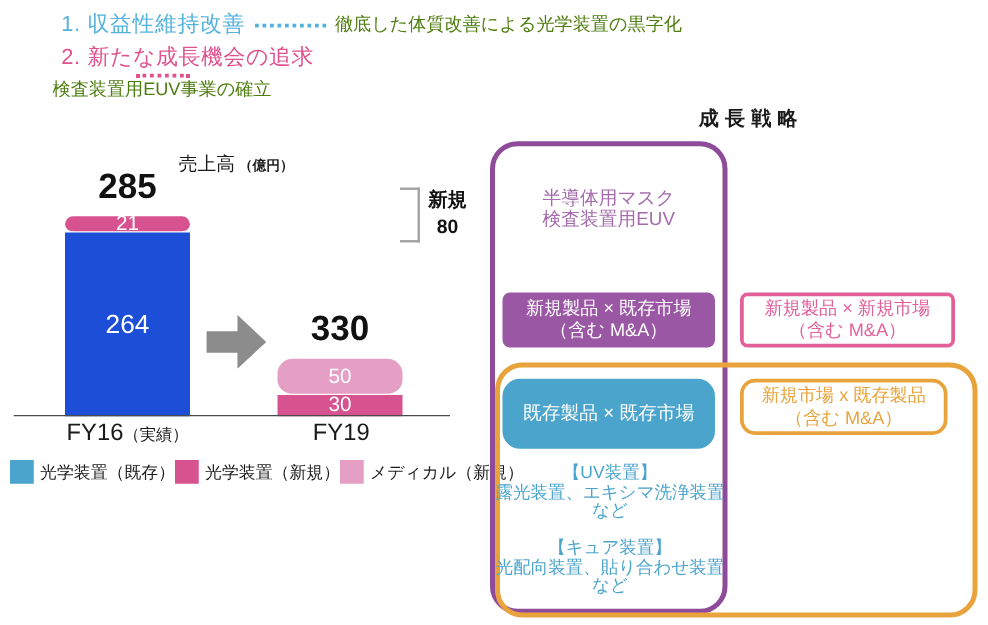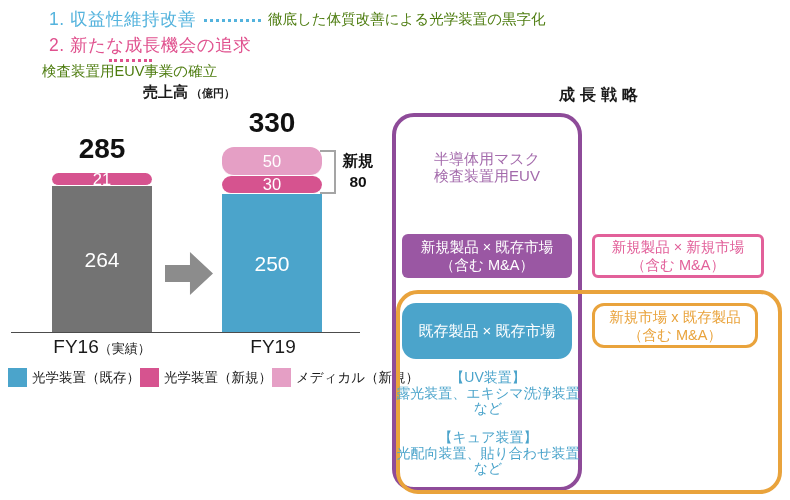--- a/index.html
+++ b/index.html
@@ -11,21 +11,21 @@
   }
   
   .hdr-row{position:absolute;left:8px;display:flex;align-items:center;}
   #hdr1{top:7px;} #hdr2{top:33px;flex-direction:column;}
   .hdr-label{font-weight:normal;font-size:17.5px;color:var(--c);white-space:nowrap;letter-spacing:0.5px;margin-left:41px;}
   .hdr-dots{height:0;border-top:3px dotted var(--c);margin:2px 7px 0 8px;}
   #hdr1 .hdr-dots{width:57px;} #hdr2 .hdr-dots{width:43px;}
   .hdr-desc{font-size:14.5px;color:#4d7c0f;white-space:nowrap;}
   
   .chart-title{position:absolute;left:143px;top:83px;display:flex;align-items:baseline;}
-  .ct-main{font-size:15px;font-weight:bold;}
+  .ct-main{font-size:15px;font-weight:normal;margin-top:39px;}
   .ct-unit{font-size:11px;font-weight:bold;margin-left:3px;}
   .axis{position:absolute;left:11px;top:332px;width:349px;height:0;border-top:1.5px solid #4c4c4c;}
   .bar{position:absolute;bottom:167px;width:100px;display:flex;flex-direction:column;justify-content:flex-end;}
   #bar0{left:52px;} #bar1{left:222px;}
   .bar-total{font-size:28px;font-weight:bold;text-align:center;margin-bottom:8px;color:#111;}
   .seg{flex-shrink:0;display:flex;align-items:center;justify-content:center;color:#fff;}
   .bar .seg:not(:last-child){border-bottom:1.5px solid #fff;border-radius:12px;}
   .cat-label{position:absolute;top:336px;text-align:center;font-size:19px;white-space:nowrap;}
   #cat0{left:32px;width:140px;} #cat1{left:203px;width:140px;}
   .cat-sub{font-size:13px;}
@@ -76,27 +76,26 @@
   </div>
 
   <div class="chart-title">
     <span class="ct-main">売上高</span>
     <span class="ct-unit">（億円）</span>
   </div>
 
   <div class="bar" id="bar0">
       <div class="bar-total">285</div>
       <div class="seg" style="height: 12px; background: rgb(214, 83, 143); font-size: 16.5px;">21</div>
-      <div class="seg" style="height: 147px; background: #737373; font-size: 21px;">264</div>
+      <div class="seg" style="height: 147px; background: #1d4ed8; font-size: 21px;">264</div>
     </div>
   <div class="bar" id="bar1">
       <div class="bar-total">330</div>
       <div class="seg" style="height: 28px; background: rgb(229, 159, 197); font-size: 16.5px;">50</div>
       <div class="seg" style="height: 17px; background: rgb(214, 83, 143); font-size: 16.5px;">30</div>
-      <div class="seg" style="height: 139px; background: rgb(75, 164, 203); font-size: 21px;">250</div>
     </div>
 
   <div class="arrow"></div>
 
   <div class="bracket"></div>
   <div class="bracket-label">
     <div>新規</div>
     <div>80</div>
   </div>
 

